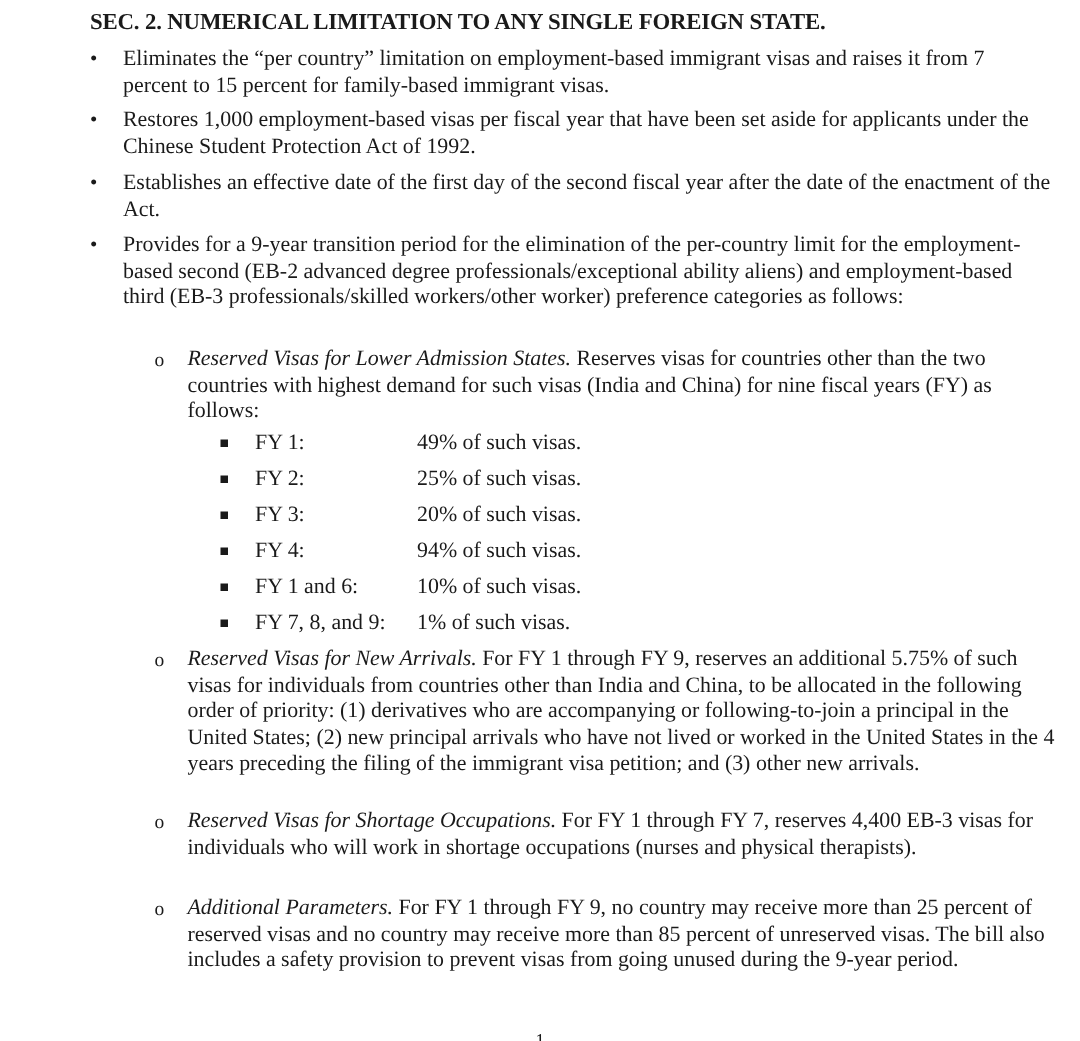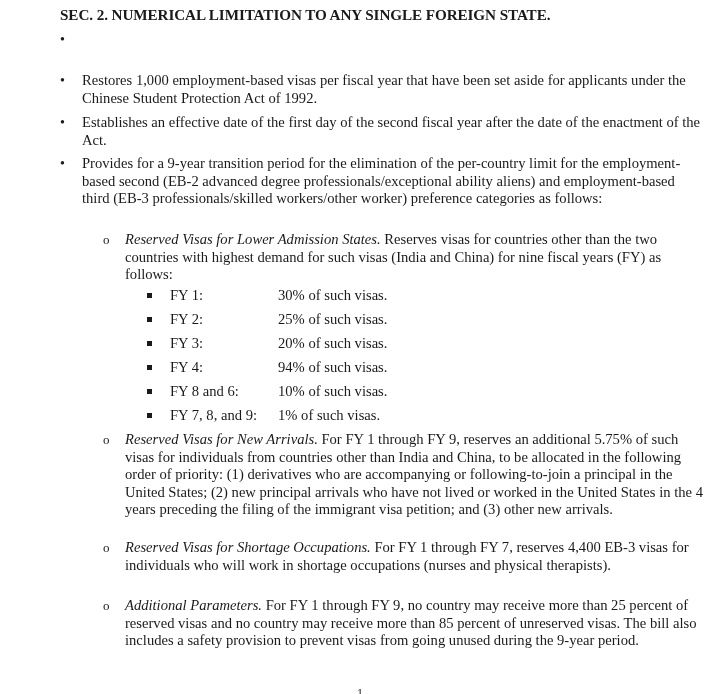--- a/index.html
+++ b/index.html
@@ -25,20 +25,21 @@
   </style>
 </head>
 <body>
 
 <div class="page">
 
   <div class="heading">SEC. 2.  NUMERICAL LIMITATION TO ANY SINGLE FOREIGN STATE.</div>
 
   <div class="l1" style="top:31px;">
     <span class="bullet">•</span>
+    <span>Eliminates the “per country” limitation on employment-based immigrant visas and raises it from 7 percent to 15 percent for family-based immigrant visas.</span>
   </div>
 
   <div class="l1" style="top:72px;">
     <span class="bullet">•</span>
     <span>Restores 1,000 employment-based visas per fiscal year that have been set aside for applicants under the Chinese Student Protection Act of 1992.</span>
   </div>
 
   <div class="l1" style="top:114px;">
     <span class="bullet">•</span>
     <span>Establishes an effective date of the first day of the second fiscal year after the date of the enactment of the Act.</span>
@@ -50,40 +51,40 @@
   </div>
 
   <div class="l2" style="top:231px;">
     <span class="bullet">o</span>
     <span class="lead">Reserved Visas for Lower Admission States.</span><span>  Reserves visas for countries other than the two countries with highest demand for such visas (India and China) for nine fiscal years (FY) as follows:</span>
   </div>
 
   <div class="fy-row" style="top:286px;">
     <span class="sq"></span>
     <span class="fy-label">FY 1:</span>
-    <span class="fy-value">30% of such visas.</span>
+    <span class="fy-value">49% of such visas.</span>
   </div>
   <div class="fy-row" style="top:310px;">
     <span class="sq"></span>
     <span class="fy-label">FY 2:</span>
     <span class="fy-value">25% of such visas.</span>
   </div>
   <div class="fy-row" style="top:334px;">
     <span class="sq"></span>
     <span class="fy-label">FY 3:</span>
     <span class="fy-value">20% of such visas.</span>
   </div>
   <div class="fy-row" style="top:358px;">
     <span class="sq"></span>
     <span class="fy-label">FY 4:</span>
     <span class="fy-value">94% of such visas.</span>
   </div>
   <div class="fy-row" style="top:382px;">
     <span class="sq"></span>
-    <span class="fy-label">FY 8 and 6:</span>
+    <span class="fy-label">FY 1 and 6:</span>
     <span class="fy-value">10% of such visas.</span>
   </div>
   <div class="fy-row" style="top:406px;">
     <span class="sq"></span>
     <span class="fy-label">FY 7, 8, and 9:</span>
     <span class="fy-value">1% of such visas.</span>
   </div>
 
   <div class="l2" style="top:431px;">
     <span class="bullet">o</span>

